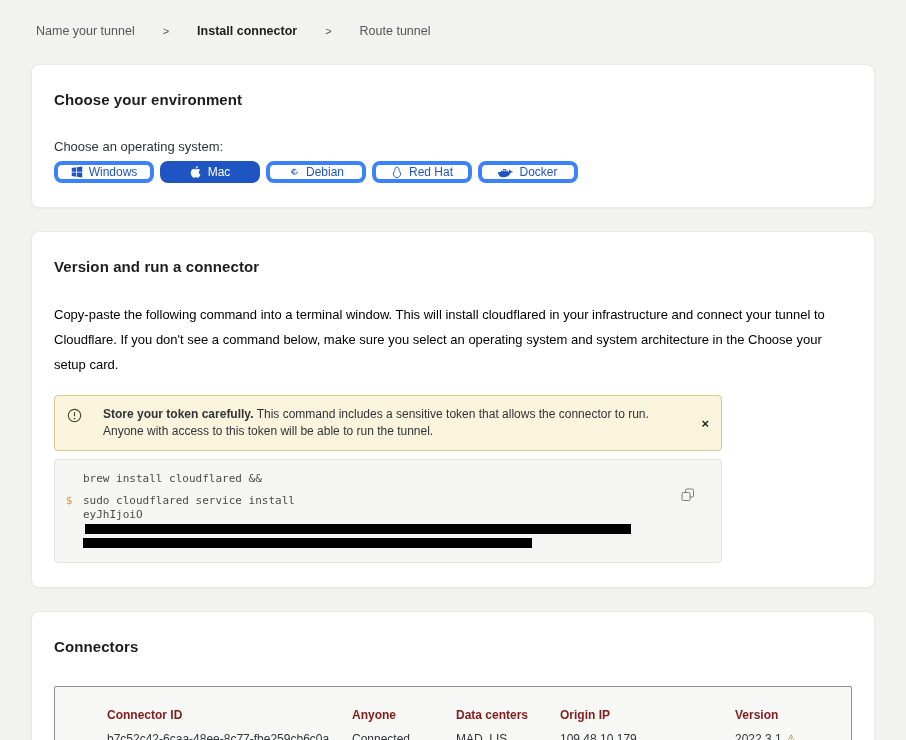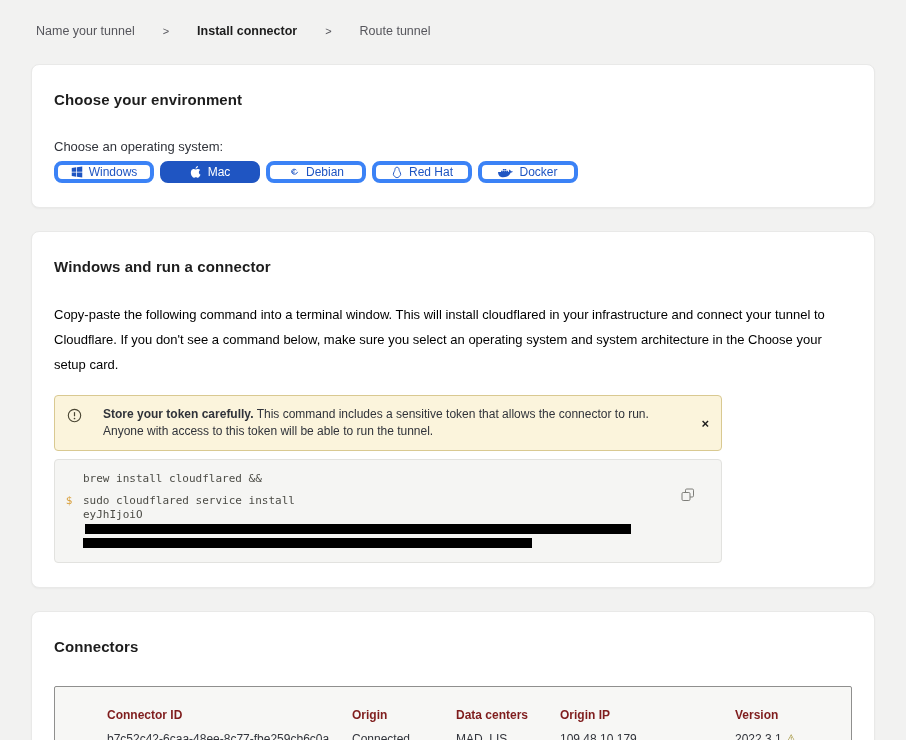--- a/index.html
+++ b/index.html
@@ -217,21 +217,21 @@
               <path fill="#1f55c2" d="M11.3 6.4h2.1V4.5h-2.1zM8.9 6.4H11V4.5H8.9zM6.5 6.4h2.1V4.5H6.5zM4.1 6.4h2.1V4.5H4.1zM6.5 4.1h2.1V2.2H6.5zM8.9 4.1H11V2.2H8.9zM19.5 5.6c-.5-.3-1.5-.4-2.3-.2-.1-.8-.6-1.5-1.4-2.1l-.5-.3-.3.5c-.4.7-.6 1.7-.5 2.5-.3.1-.8.3-1.5.3H.2c-.3 1.6.2 3.6 1.4 5 1.2 1.3 2.9 2 5.2 2 4.9 0 8.6-2.3 10.3-6.4.7 0 2.1 0 2.8-1.4z"></path>
             </svg>
         </span>
         <span>Docker</span>
       </button>
 
     </div>
   </section>
 
   <section class="card card2">
-    <h2>Windows and run a connector</h2>
+    <h2>Version and run a connector</h2>
     <p class="desc">Copy-paste the following command into a terminal window. This will install cloudflared in your infrastructure and connect your tunnel to Cloudflare. If you don't see a command below, make sure you select an operating system and system architecture in the Choose your setup card.</p>
 
     <div class="warn-banner">
       <span class="warn-icon">
         <svg width="15" height="15" viewBox="0 0 16 16">
             <circle cx="8" cy="8" r="6.6" fill="none" stroke="#4a4633" stroke-width="1.2"></circle>
             <line x1="8" y1="4.4" x2="8" y2="8.8" stroke="#4a4633" stroke-width="1.3"></line>
             <circle cx="8" cy="11.2" r="0.9" fill="#4a4633"></circle>
           </svg>
       </span>
@@ -262,21 +262,21 @@
   </section>
 
   <section class="card card3">
     <h2>Connectors</h2>
     <div class="conn-table">
       <div class="conn-col col-id">
         <div class="col-header">Connector ID</div>
         <div class="col-value">b7c52c42-6caa-48ee-8c77-fbe259cb6c0a</div>
       </div>
       <div class="conn-col col-status">
-        <div class="col-header">Origin</div>
+        <div class="col-header">Anyone</div>
         <div class="col-value status-connected">Connected</div>
       </div>
       <div class="conn-col col-dc">
         <div class="col-header">Data centers</div>
         <div class="col-value">MAD, LIS</div>
       </div>
       <div class="conn-col col-ip">
         <div class="col-header">Origin IP</div>
         <div class="col-value">109.48.10.179</div>
       </div>

